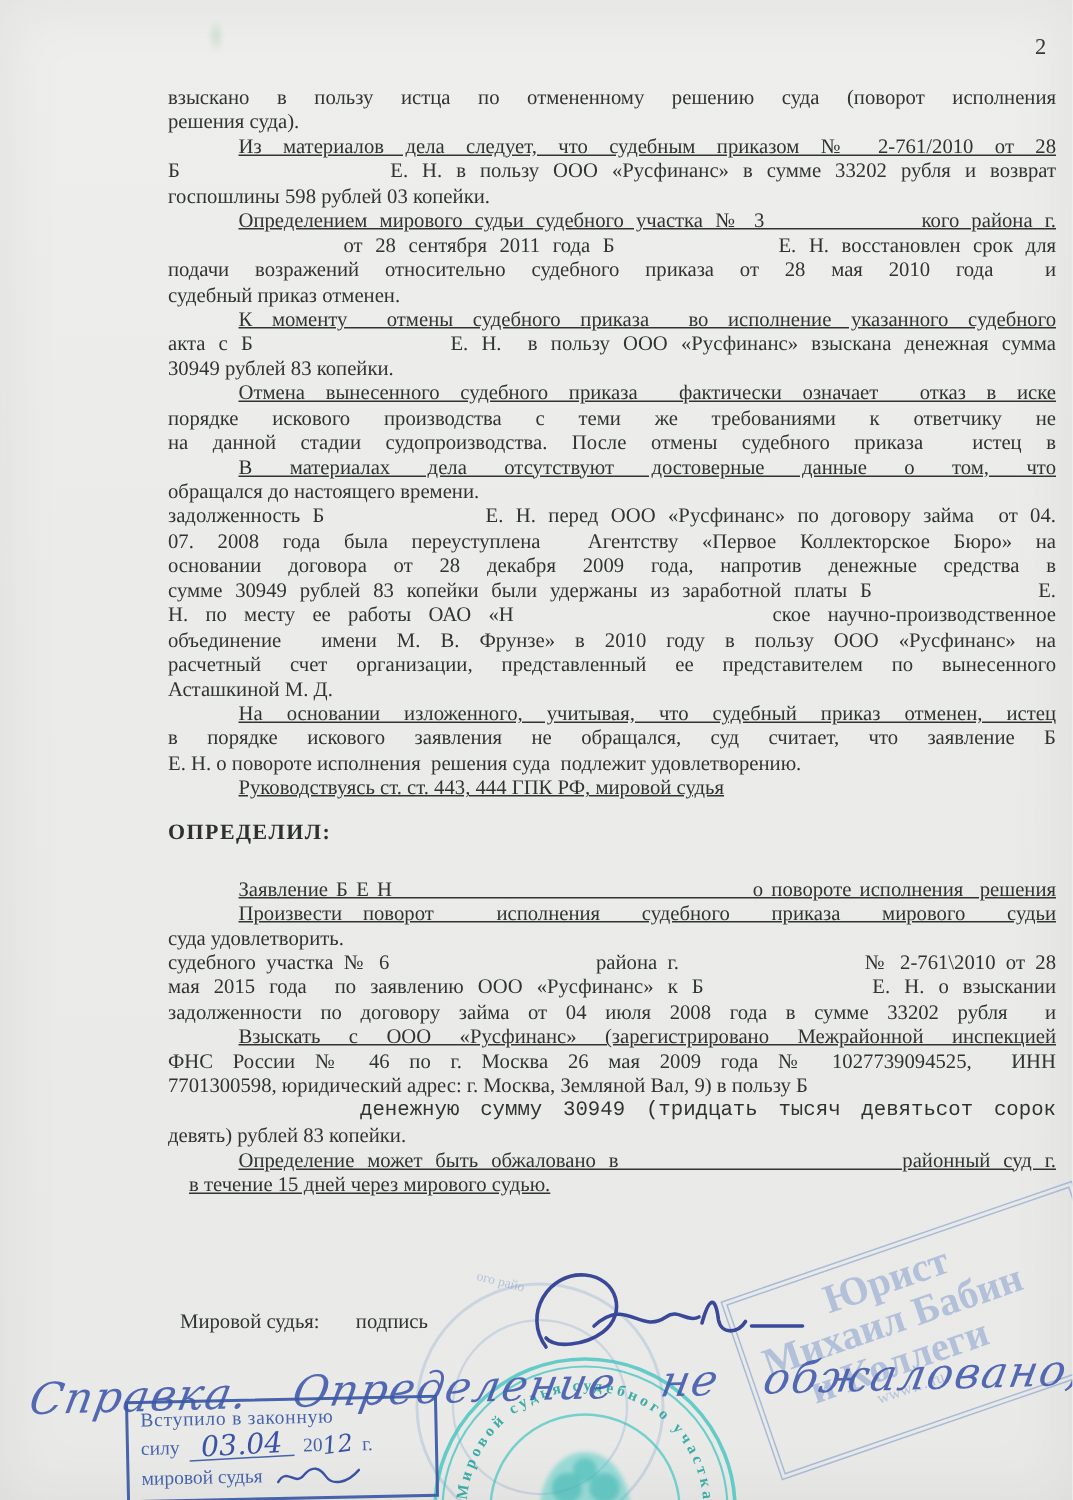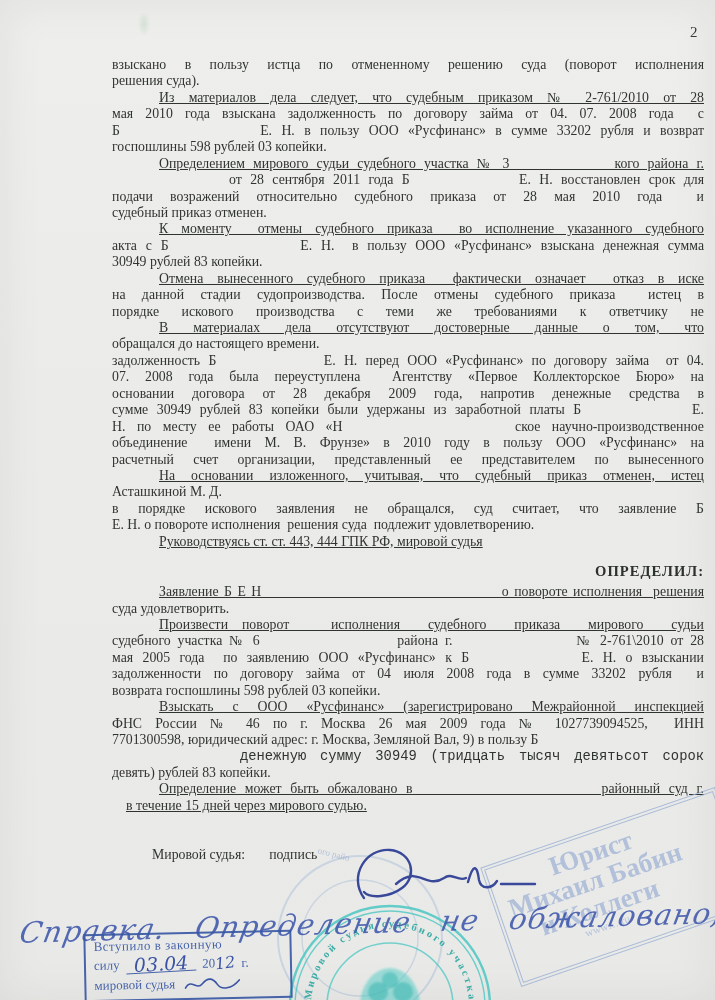--- a/index.html
+++ b/index.html
@@ -16,23 +16,23 @@
     background:radial-gradient(ellipse at center, rgba(140,185,145,.28), rgba(140,185,145,0) 70%);
     filter:blur(1px);}
   .pagenum{position:absolute;left:690px;top:24px;font-size:15px;color:#373936;}
   .docbody{position:absolute;left:112px;top:57px;width:592px;}
   .ln{white-space:pre;font-size:13.8px;line-height:16.45px;height:16.45px;color:#30342f;overflow:hidden;}
   .ln.j{text-align:justify;text-align-last:justify;}
   .ln.i1{text-indent:47px;text-decoration:underline;}
   .ln.i2{text-indent:117px;}
   .ln.i3{text-indent:128px;font-family:Liberation Mono, monospace;}
   .ln.i4{text-indent:14px;text-decoration:underline;}
-  .heading{text-align:right;font-weight:bold;font-size:14.6px;line-height:17px;
-    margin-top:13px;margin-bottom:4px;letter-spacing:1px;color:#2d312c;}
-  .sigblock{position:absolute;left:120px;top:846px;z-index:1;margin-left:32px;}
+  .heading{text-align:left;font-weight:bold;font-size:14.6px;line-height:17px;
+    margin-top:13px;margin-bottom:21px;letter-spacing:1px;color:#2d312c;}
+  .sigblock{position:absolute;left:120px;top:872px;z-index:1;}
   .sigblock .ln2{white-space:pre;font-size:13.8px;line-height:17.5px;color:#30342f;}
   
   .sealsvg{position:absolute;left:258px;top:820px;z-index:3;}
   
   .watermark{position:absolute;left:494px;top:824px;width:248px;height:126px;
     transform:rotate(-19deg);transform-origin:50% 50%;
     border:4px double rgba(158,177,212,.85);
     color:#b2c0da;font-weight:bold;z-index:2;padding-top:5px;box-sizing:border-box;}
   .watermark .wm1{font-size:27px;line-height:27px;padding-left:62px;}
   .watermark .wm2{font-size:27px;line-height:27px;padding-left:10px;}
@@ -66,58 +66,56 @@
   <div class="smudge"></div>
 
   <div class="pagenum">2</div>
 
   <div class="docbody">
     <div>
 
     <div class="ln j">взыскано в пользу истца по отмененному решению суда (поворот исполнения</div>
         <div class="ln">решения суда).</div>
         <div class="ln j i1">Из материалов дела следует, что судебным приказом № 2-761/2010 от 28</div>
-        <div class="ln j">мая 2010 года взыскана задолженность по договору займа от 04. 07. 2008 года  с</div>
         <div class="ln j">Б               Е. Н. в пользу ООО «Русфинанс» в сумме 33202 рубля и возврат</div>
         <div class="ln">госпошлины 598 рублей 03 копейки.</div>
         <div class="ln j i1">Определением мирового судьи судебного участка № 3             кого района г.</div>
         <div class="ln j i2">от 28 сентября 2011 года Б             Е. Н. восстановлен срок для</div>
         <div class="ln j">подачи возражений относительно судебного приказа от 28 мая 2010 года  и</div>
         <div class="ln">судебный приказ отменен.</div>
         <div class="ln j i1">К моменту  отмены судебного приказа  во исполнение указанного судебного</div>
         <div class="ln j">акта с Б               Е. Н.  в пользу ООО «Русфинанс» взыскана денежная сумма</div>
         <div class="ln">30949 рублей 83 копейки.</div>
         <div class="ln j i1">Отмена вынесенного судебного приказа  фактически означает  отказ в иске</div>
+        <div class="ln j">порядке искового производства с теми же требованиями к ответчику не</div>
         <div class="ln j">на данной стадии судопроизводства. После отмены судебного приказа  истец в</div>
-        <div class="ln j">порядке искового производства с теми же требованиями к ответчику не</div>
         <div class="ln j i1">В материалах дела отсутствуют достоверные данные о том, что</div>
         <div class="ln">обращался до настоящего времени.</div>
         <div class="ln j">задолженность Б             Е. Н. перед ООО «Русфинанс» по договору займа  от 04.</div>
         <div class="ln j">07. 2008 года была переуступлена  Агентству «Первое Коллекторское Бюро» на</div>
         <div class="ln j">основании договора от 28 декабря 2009 года, напротив денежные средства в</div>
         <div class="ln j">сумме 30949 рублей 83 копейки были удержаны из заработной платы Б             Е.</div>
         <div class="ln j">Н. по месту ее работы ОАО «Н               ское научно-производственное</div>
         <div class="ln j">объединение  имени М. В. Фрунзе» в 2010 году в пользу ООО «Русфинанс» на</div>
         <div class="ln j">расчетный счет организации, представленный ее представителем по вынесенного</div>
+        <div class="ln">Асташкиной М. Д.</div>
         <div class="ln j i1">На основании изложенного, учитывая, что судебный приказ отменен, истец</div>
-        <div class="ln">Асташкиной М. Д.</div>
         <div class="ln j">в порядке искового заявления не обращался, суд считает, что заявление Б</div>
         <div class="ln">Е. Н. о повороте исполнения  решения суда  подлежит удовлетворению.</div>
         <div class="ln i1">Руководствуясь ст. ст. 443, 444 ГПК РФ, мировой судья</div>
       </div>
     <div class="heading">ОПРЕДЕЛИЛ:</div>
     <div>
 
     <div class="ln j i1">Заявление Б Е Н                                            о повороте исполнения  решения</div>
+        <div class="ln j i1">Произвести поворот   исполнения  судебного  приказа  мирового  судьи</div>
         <div class="ln">суда удовлетворить.</div>
-        <div class="ln j i1">Произвести поворот   исполнения  судебного  приказа  мирового  судьи</div>
         <div class="ln j">судебного участка № 6                    района г.                  № 2-761\2010 от 28</div>
-        <div class="ln j">мая 2005 года  по заявлению ООО «Русфинанс» к Б            Е. Н. о взыскании</div>
+        <div class="ln j">мая 2015 года  по заявлению ООО «Русфинанс» к Б            Е. Н. о взыскании</div>
         <div class="ln j">задолженности по договору займа от 04 июля 2008 года в сумме 33202 рубля  и</div>
-        <div class="ln">возврата госпошлины 598 рублей 03 копейки.</div>
         <div class="ln j i1">Взыскать с ООО «Русфинанс» (зарегистрировано Межрайонной инспекцией</div>
         <div class="ln j">ФНС России № 46 по г. Москва 26 мая 2009 года № 1027739094525,  ИНН</div>
         <div class="ln">7701300598, юридический адрес: г. Москва, Земляной Вал, 9) в пользу Б</div>
         <div class="ln j i3">денежную сумму 30949 (тридцать тысяч девятьсот сорок</div>
         <div class="ln">девять) рублей 83 копейки.</div>
         <div class="ln j i1">Определение может быть обжаловано в                      районный суд г.</div>
         <div class="ln i4">в течение 15 дней через мирового судью.</div>
       </div>
   </div>
 

